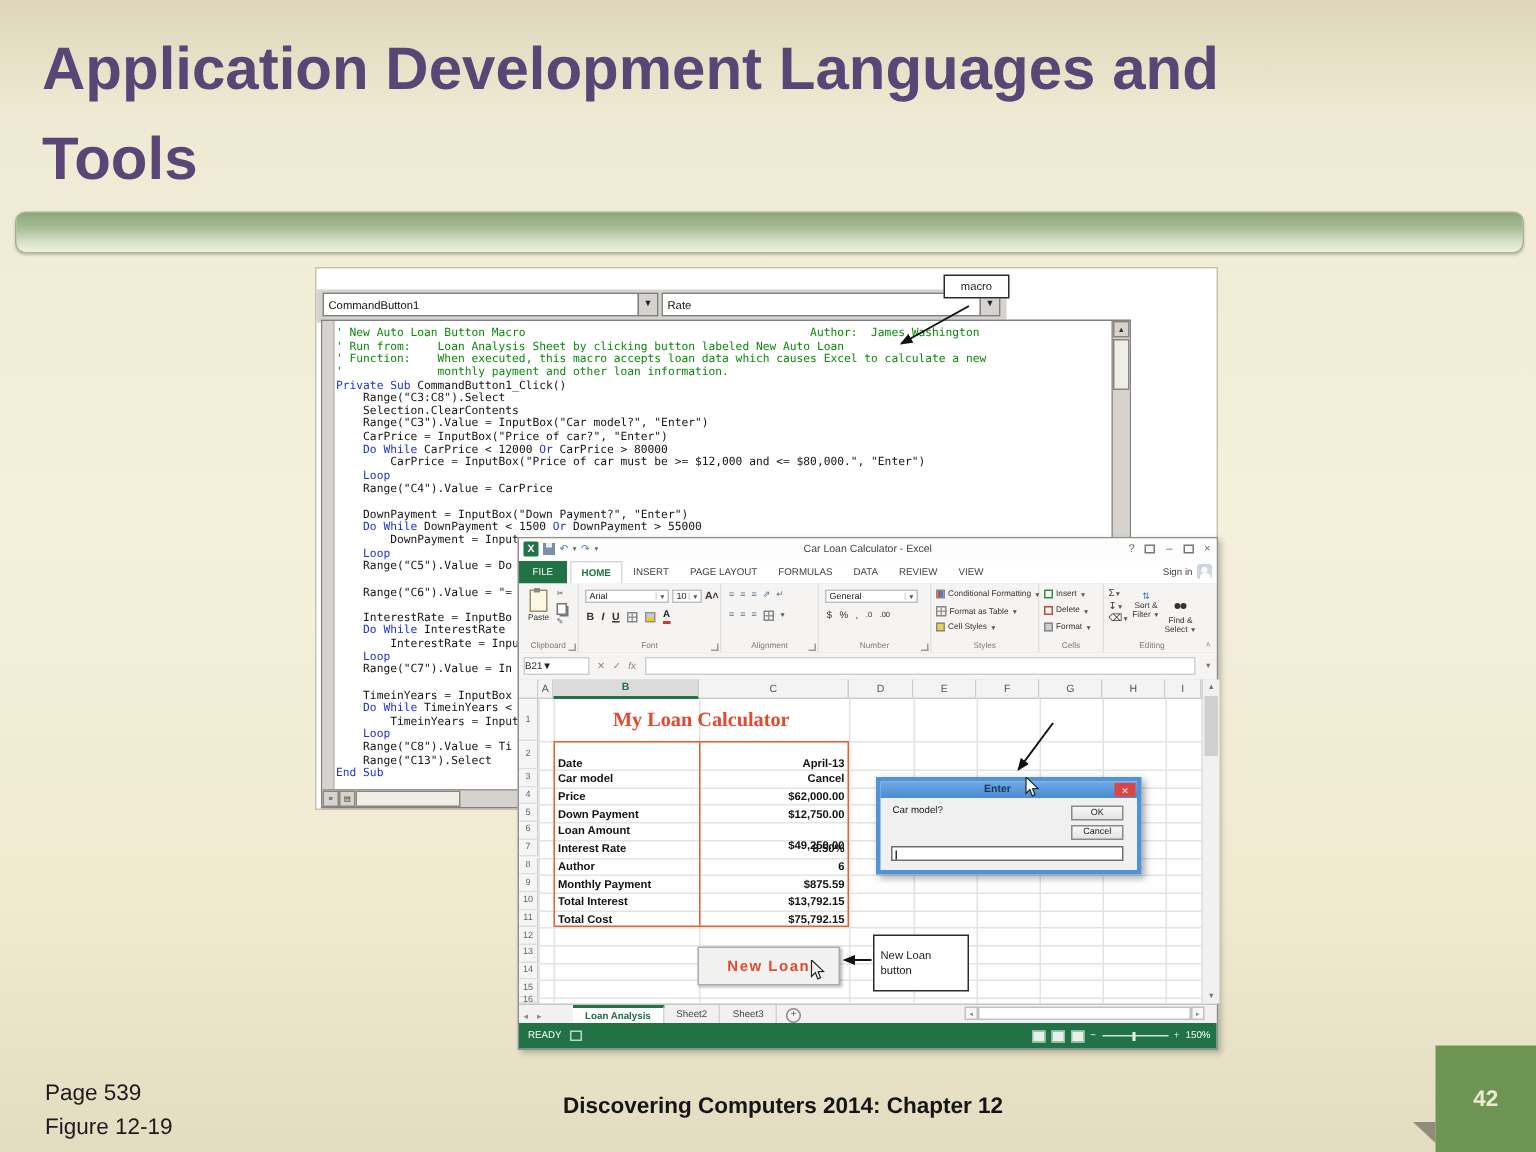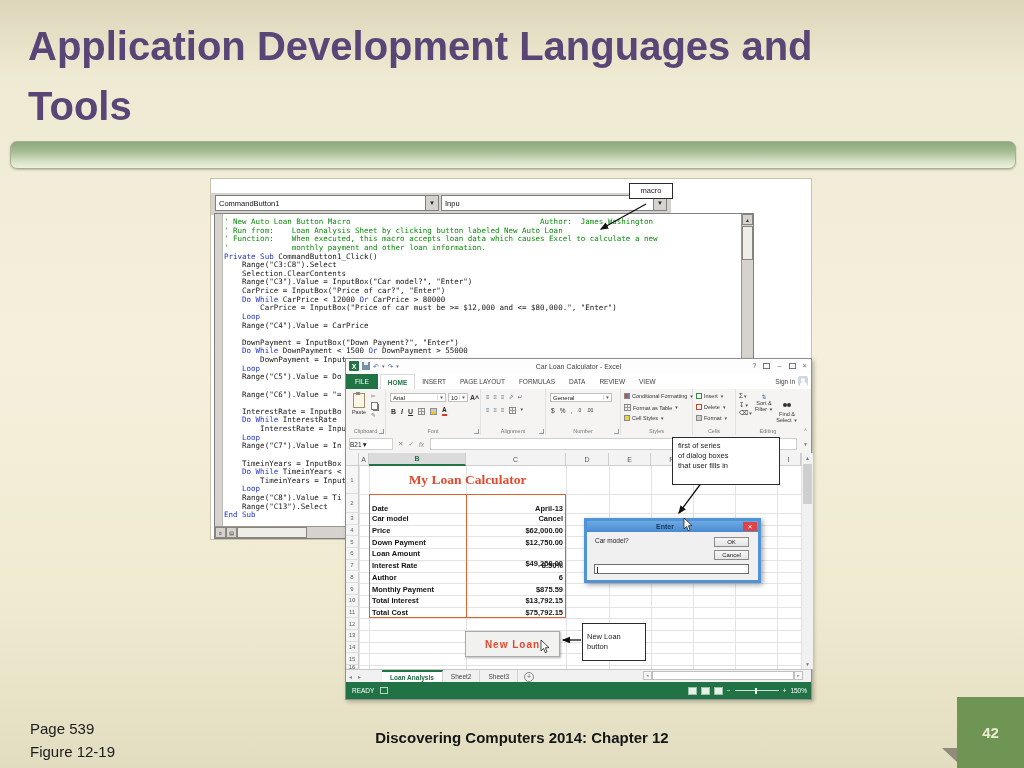--- a/index.html
+++ b/index.html
@@ -167,21 +167,21 @@
   <div class="title">Application Development Languages and Tools</div>
   <div class="greenbar"></div>
 
   <div class="vba">
     <div class="combobar">
       <div class="vcombo" style="left:4px;width:224px;">
         <span class="ctext">CommandButton1</span>
         <span class="cbtn">▼</span>
       </div>
       <div class="vcombo" style="left:230px;width:226px;">
-        <span class="ctext">Inpu</span>
+        <span class="ctext">Rate</span>
         <span class="cbtn">▼</span>
       </div>
     </div>
     <div class="codepane">
       <div class="gutter"></div>
       <div class="vcode">
           <div class="vl"><span class="vc">' New Auto Loan Button Macro                                          Author:  James Washington</span></div>
           <div class="vl"><span class="vc">' Run from:    Loan Analysis Sheet by clicking button labeled New Auto Loan</span></div>
           <div class="vl"><span class="vc">' Function:    When executed, this macro accepts loan data which causes Excel to calculate a new</span></div>
           <div class="vl"><span class="vc">'              monthly payment and other loan information.</span></div>
@@ -535,23 +535,20 @@
         <span class="zoomtrack">
             <span class="zoomthumb"></span>
           </span>
         <span>+</span>
         <span>150%</span>
       </div>
     </div>
   </div>
 
   <div class="callout" style="left:629px;top:183px;width:34px;text-align:center;">macro</div>
-  <div class="callout" style="left:672px;top:437px;width:96px;height:40px;padding:3px 5px;">first of series
-of dialog boxes
-that user fills in</div>
   <div class="callout" style="left:582px;top:623px;width:54px;height:32px;display:flex;align-items:center;">New Loan
 button</div>
 
   <svg class="overlay" width="1024" height="768">
     <defs>
       <marker id="ah" markerWidth="7" markerHeight="6" refX="5.5" refY="2.6" orient="auto">
         <path d="M0,0 L6.5,2.6 L0,5.2 z" fill="#111"></path>
       </marker>
     </defs>
     <line x1="646" y1="204" x2="601" y2="229" stroke="#111" stroke-width="1.3" marker-end="url(#ah)"></line>

